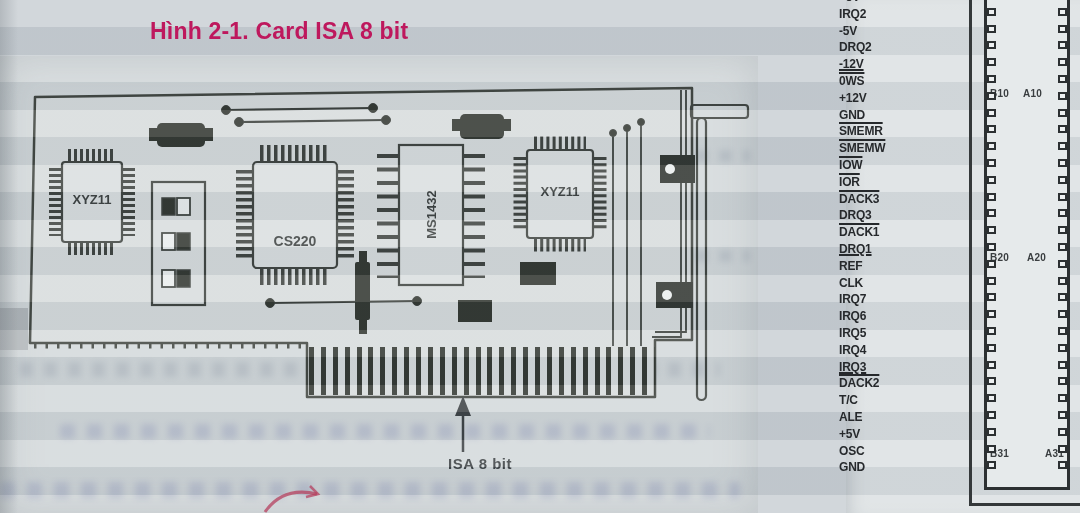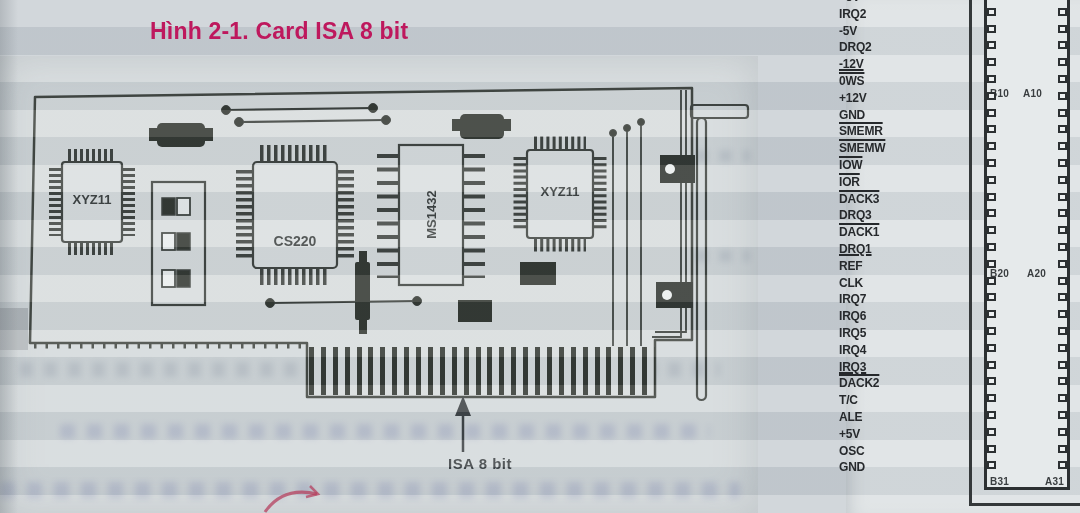--- a/index.html
+++ b/index.html
@@ -179,25 +179,25 @@
   <path d="M 55 8 L 63 16 L 51 19" fill="none" stroke="#b5405f" stroke-width="2.5" opacity=".75"></path>
 </svg>
 
 <div class="abs frame"></div>
 
 <div class="abs connector">
   <div class="marker" style="top:100px;width:52px">
     <span>B10</span>
     <span>A10</span>
   </div>
-  <div class="marker" style="top:280px;width:56px">
+  <div class="marker" style="top:264px;width:56px">
     <span>B20</span>
     <span>A20</span>
   </div>
-  <div class="marker" style="top:488px;width:74px">
+  <div class="marker" style="top:460px;width:74px">
     <span>B31</span>
     <span>A31</span>
   </div>
 <span class="pad" style="top: 19.8px; left: 0px;"></span>
     <span class="pad" style="top: 19.8px; right: 0px;"></span>
     <span class="pad" style="top: 36.6px; left: 0px;"></span>
     <span class="pad" style="top: 36.6px; right: 0px;"></span>
     <span class="pad" style="top: 53.4px; left: 0px;"></span>
     <span class="pad" style="top: 53.4px; right: 0px;"></span>
     <span class="pad" style="top: 70.2px; left: 0px;"></span>

